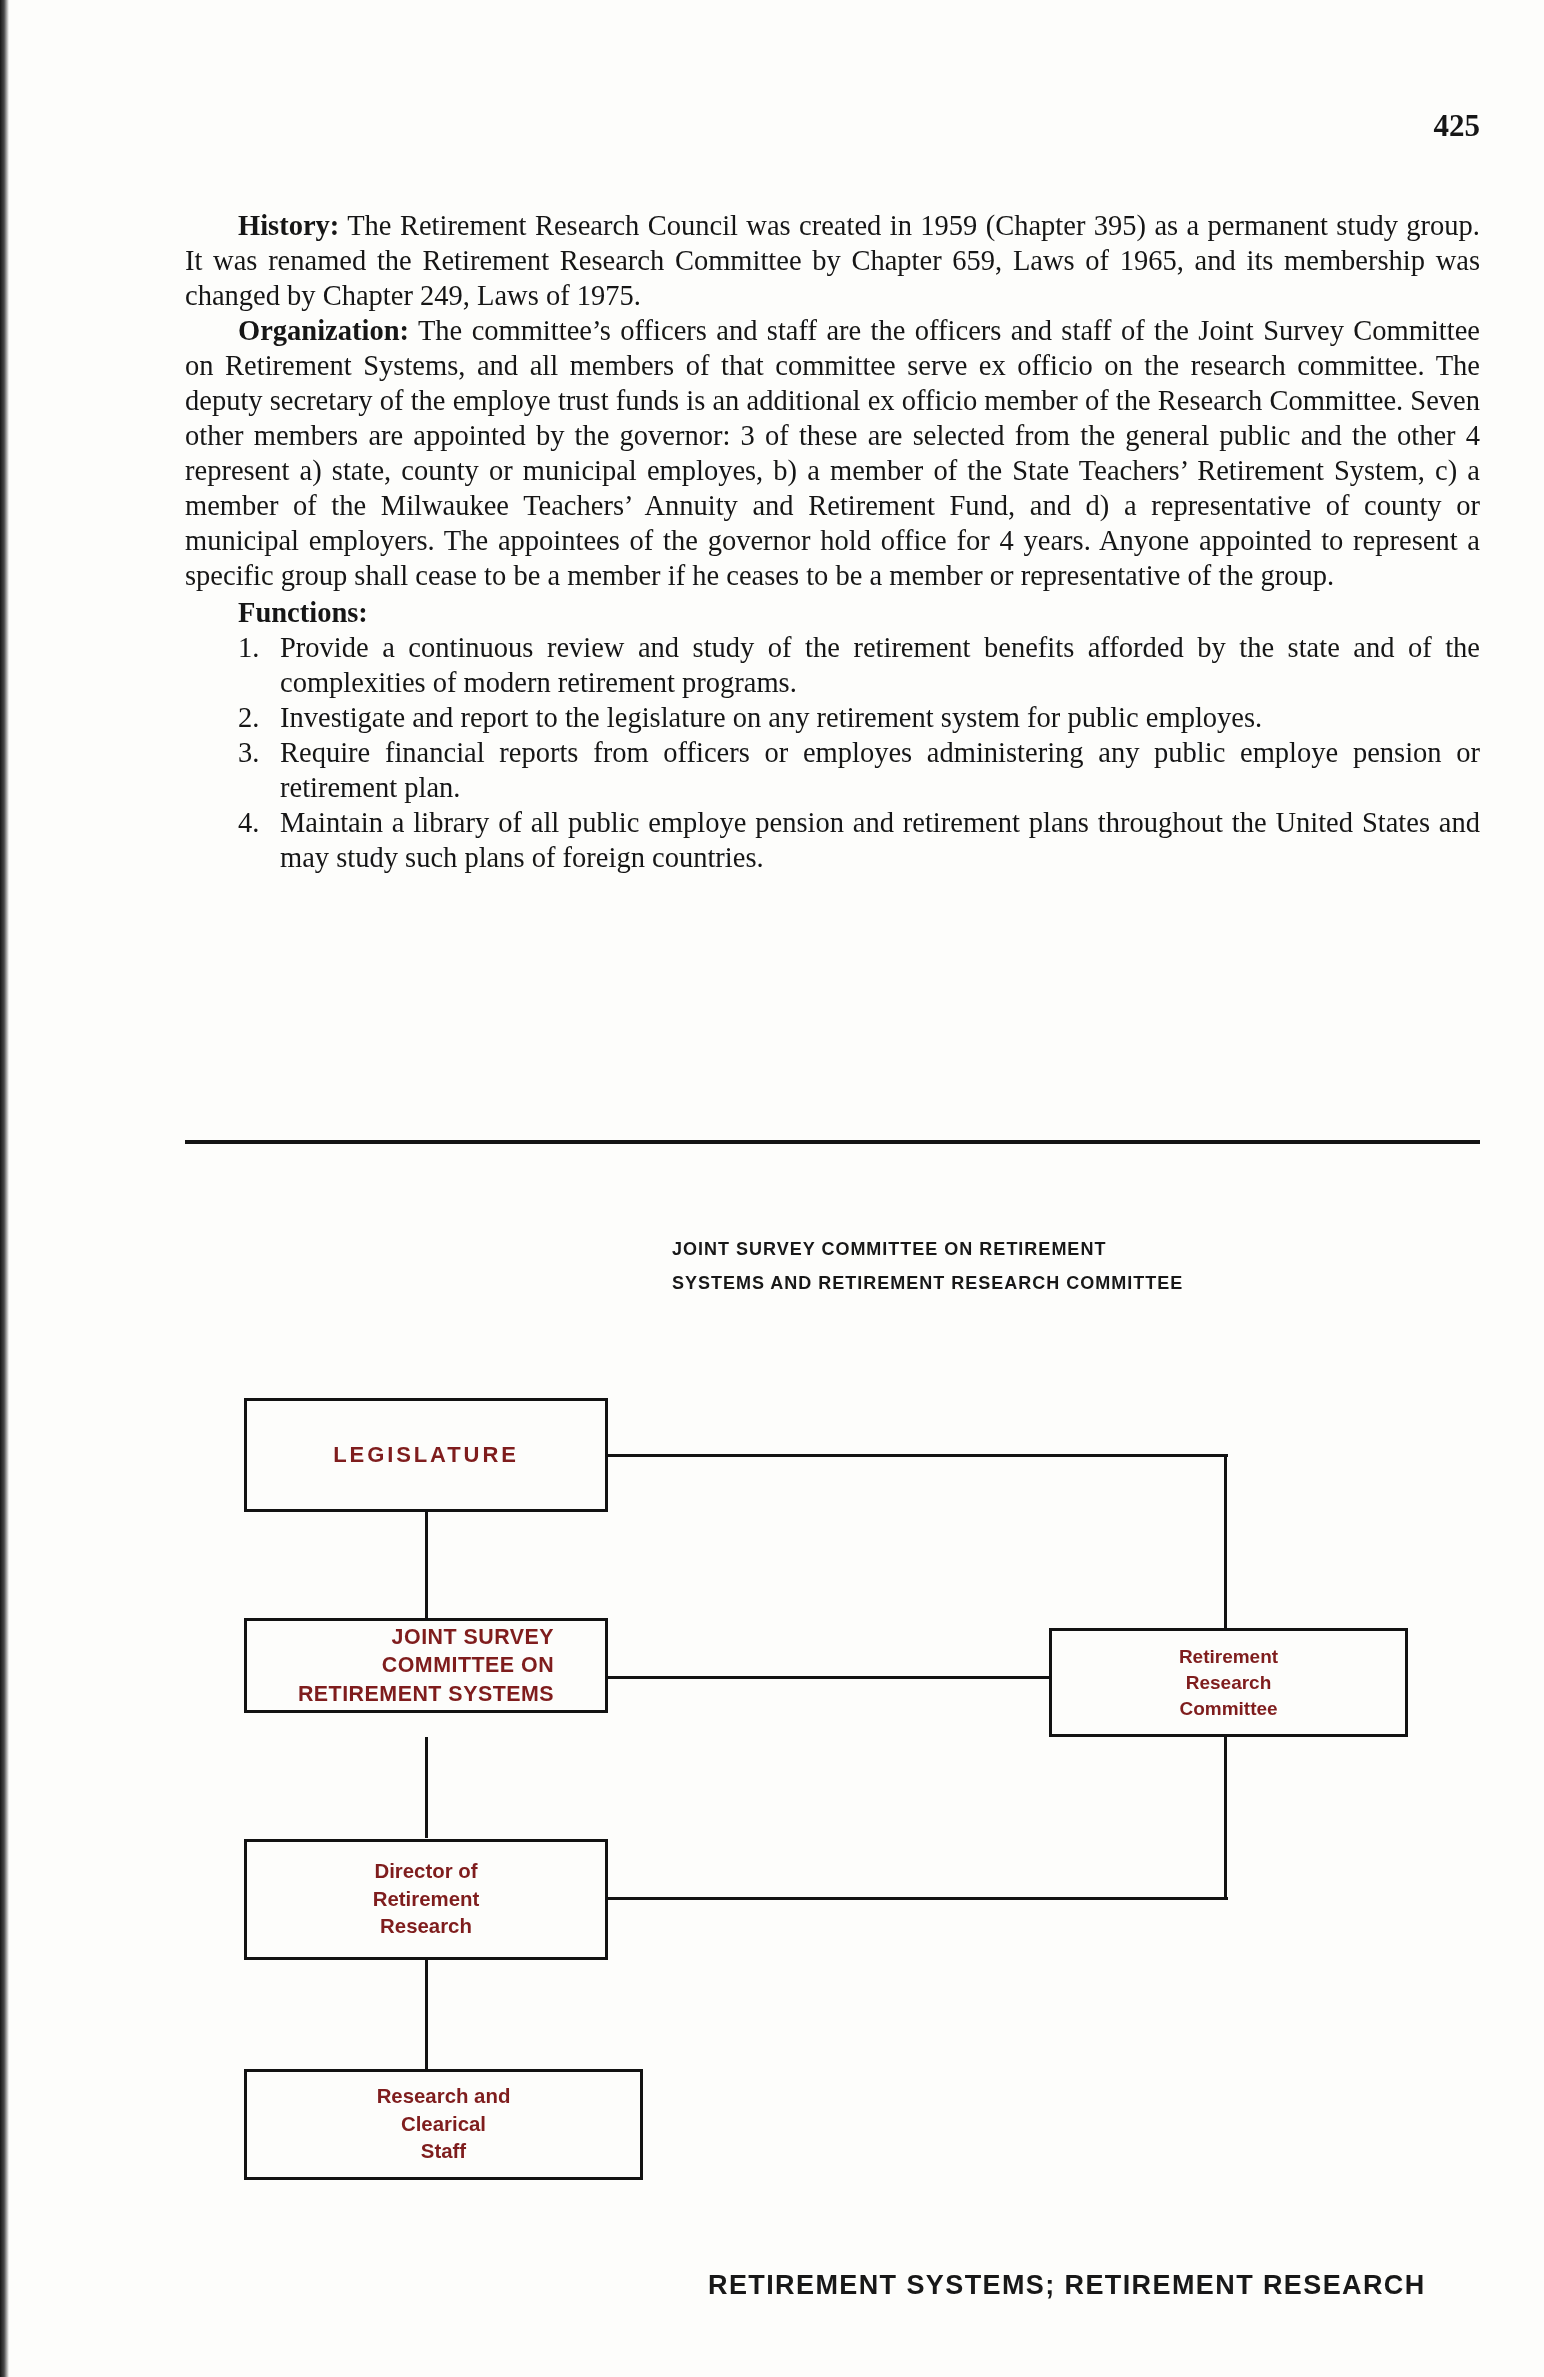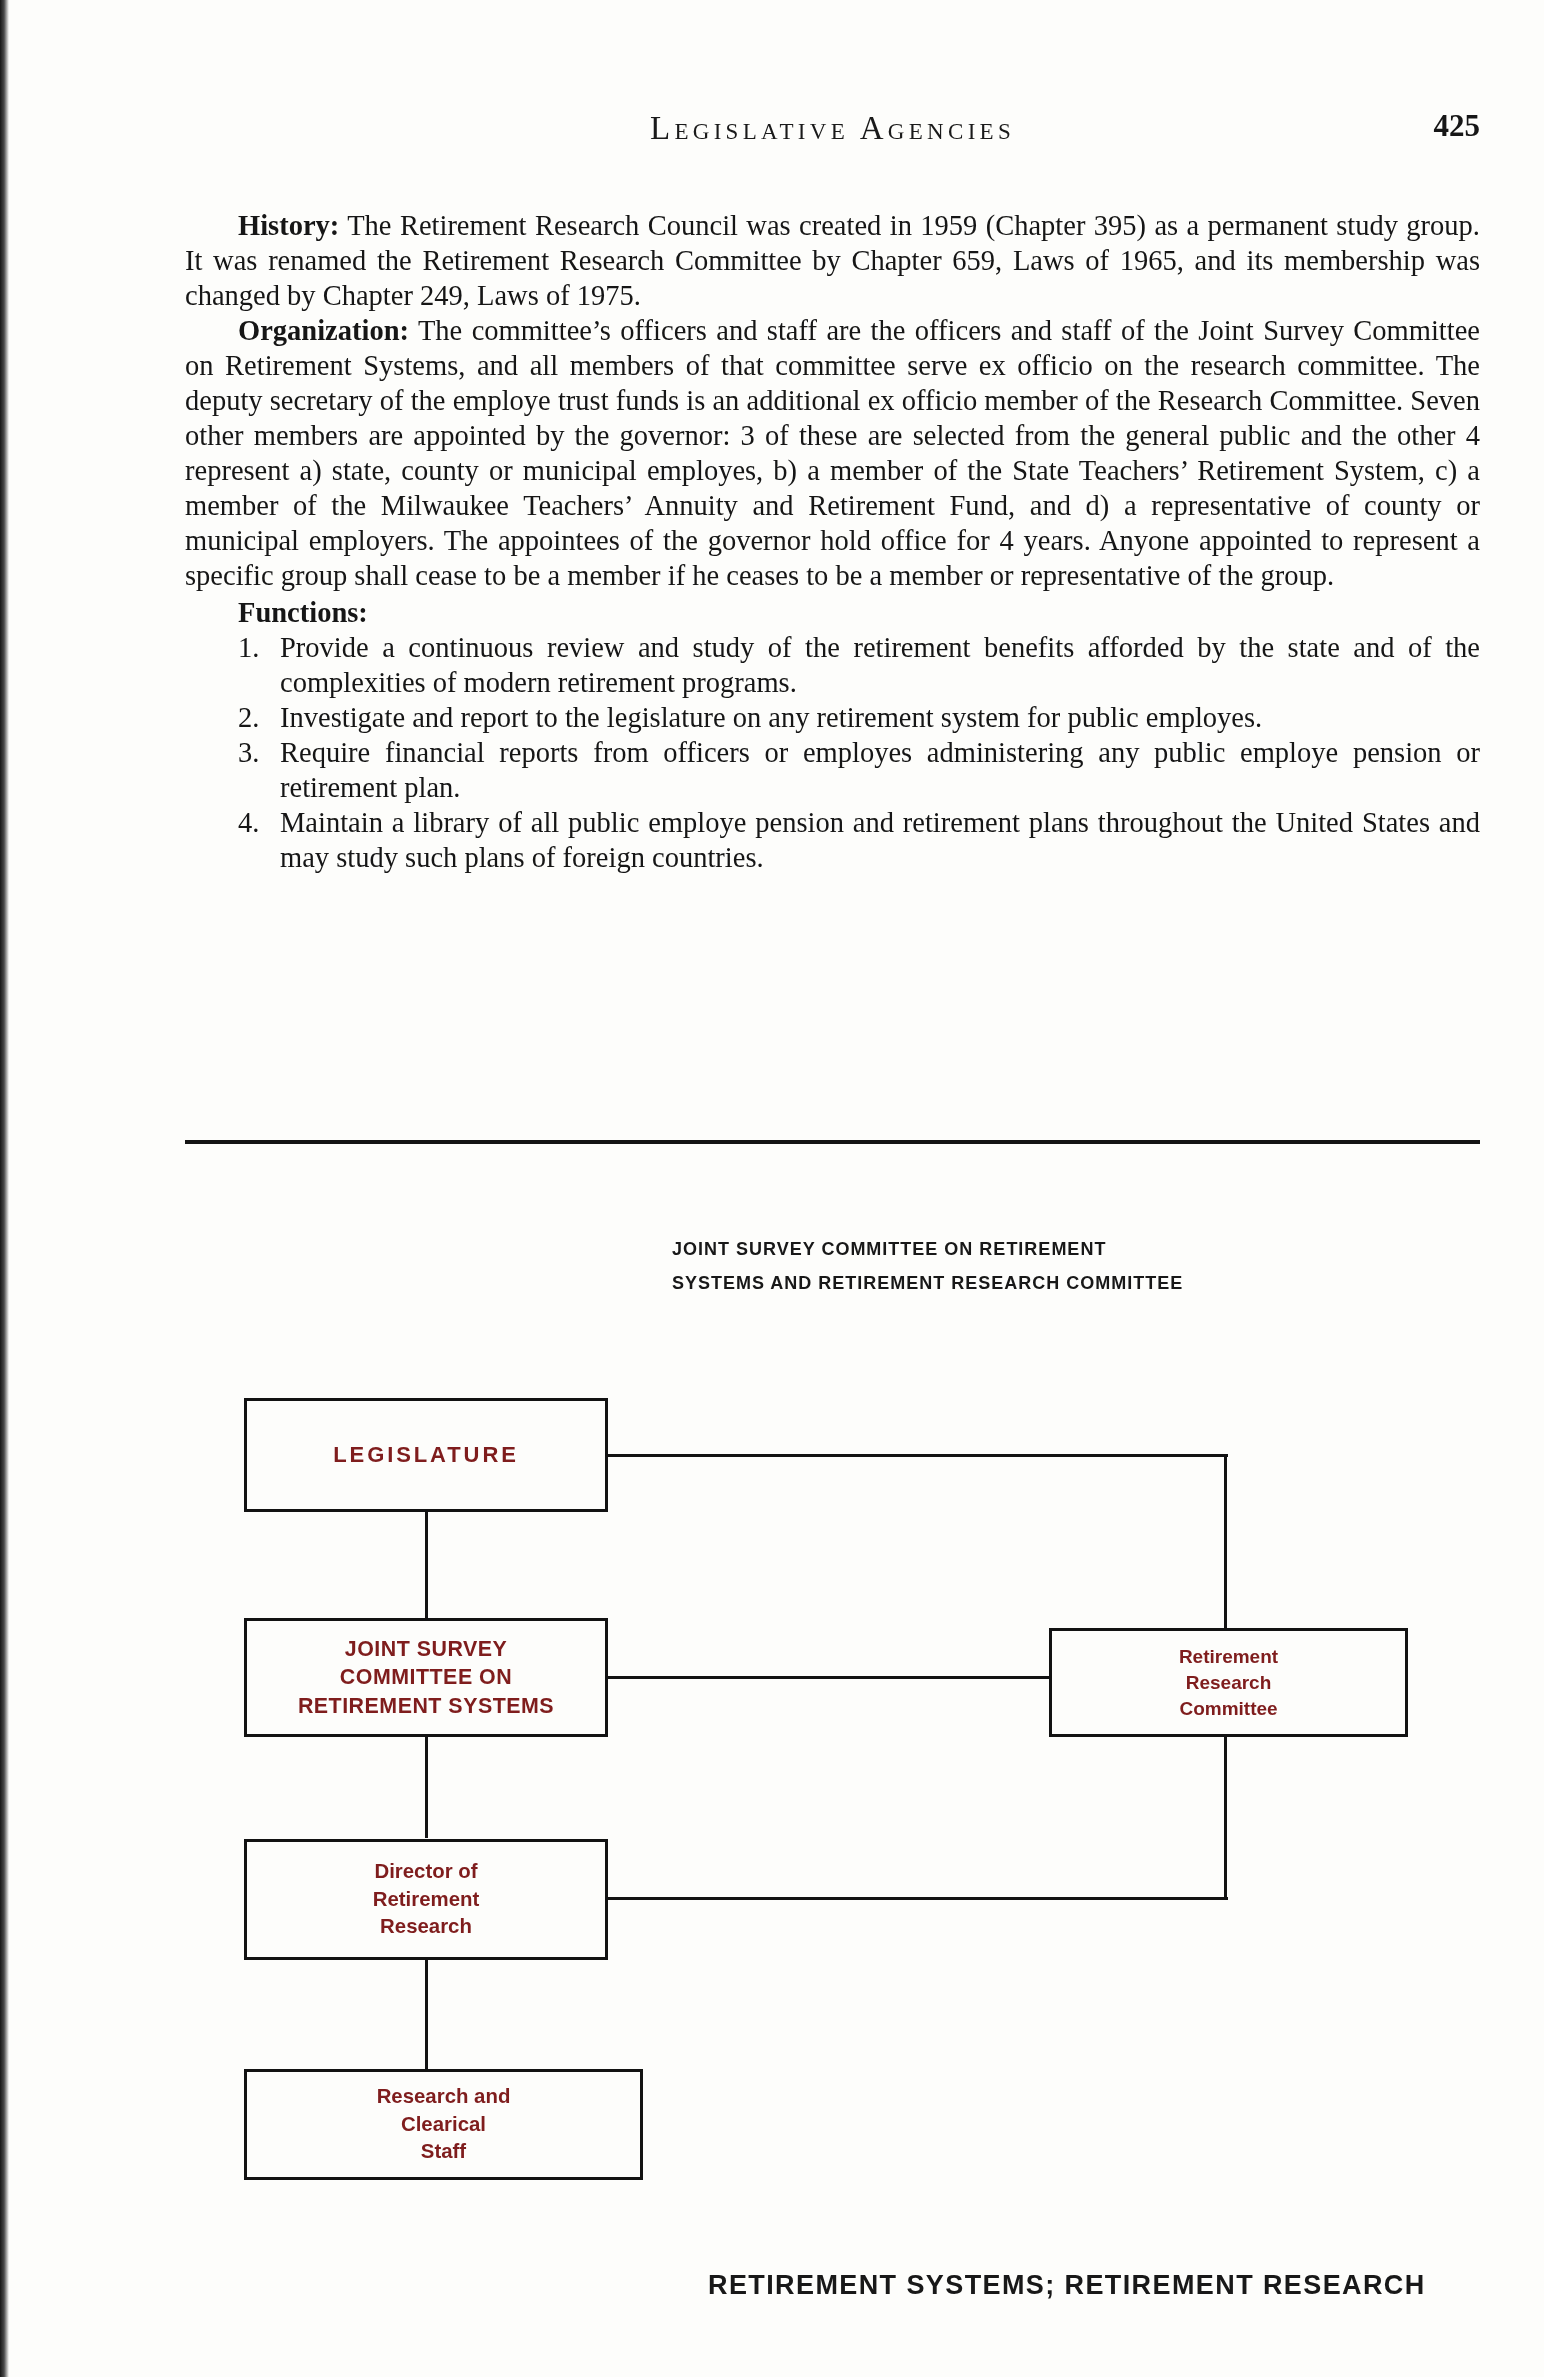--- a/index.html
+++ b/index.html
@@ -94,21 +94,21 @@
     display: flex;
     align-items: center;
     justify-content: center;
     text-align: center;
     font-family: "Liberation Sans", sans-serif;
     font-weight: bold;
     color: #7f1d1d;
   }
   .obox .label { white-space: pre-line; }
   .box-legislature { left: 244px; top: 1398px; width: 364px; height: 114px; font-size: 22px; letter-spacing: 2.9px; }
-  .box-joint      { left: 244px; top: 1618px; width: 364px; height: 119px; font-size: 21.4px; line-height: 28.5px; letter-spacing: 0.5px; }
+  .box-joint      { left: 244px; top: 1618px; width: 364px; height: 95px; font-size: 21.4px; line-height: 28.5px; letter-spacing: 0.5px; text-align: right; }
   .box-rrc        { left: 1049px; top: 1628px; width: 359px; height: 109px; font-size: 19px; line-height: 26px; }
   .box-director   { left: 244px; top: 1839px; width: 364px; height: 121px; font-size: 20.4px; line-height: 27.6px; }
   .box-staff      { left: 244px; top: 2069px; width: 399px; height: 111px; font-size: 20.4px; line-height: 27.6px; }
 
   .conn { position: absolute; background: #121212; }
   .c1 { left: 425px;  top: 1512px; width: 3.3px;    height: 106px; }
   .c2 { left: 608px; top: 1454px; width: 620px; height: 3.3px;   }
   .c3 { left: 1224px; top: 1454px; width: 3.3px;    height: 175px; }
   .c4 { left: 608px; top: 1676px; width: 441px;  height: 3.3px;   }
   .c5 { left: 425px;  top: 1737px; width: 3.3px;    height: 101px; }
@@ -125,21 +125,20 @@
     letter-spacing: 1.4px;
     color: #181818;
   }
 </style>
 </head>
 <body>
 
 <div class="scan-edge"></div>
 
 <header class="page-header">
-  <span class="running-title">Legislative Agencies</span>
   <span class="page-number">425</span>
 </header>
 
 <section class="body-text">
   <p class="para"><strong class="lead">History:</strong> <span>The Retirement Research Council was created in 1959 (Chapter 395) as a permanent study group. It was renamed the Retirement Research Committee by Chapter 659, Laws of 1965, and its membership was changed by Chapter 249, Laws of 1975.</span></p>
   <p class="para"><strong class="lead">Organization:</strong> <span>The committee’s officers and staff are the officers and staff of the Joint Survey Committee on Retirement Systems, and all members of that committee serve ex officio on the research committee. The deputy secretary of the employe trust funds is an additional ex officio member of the Research Committee. Seven other members are appointed by the governor: 3 of these are selected from the general public and the other 4 represent a) state, county or municipal employes, b) a member of the State Teachers’ Retirement System, c) a member of the Milwaukee Teachers’ Annuity and Retirement Fund, and d) a representative of county or municipal employers. The appointees of the governor hold office for 4 years. Anyone appointed to represent a specific group shall cease to be a member if he ceases to be a member or representative of the group.</span></p>
   <p class="para functions-heading"><strong class="lead">Functions:</strong></p>
   <ul class="fn-list">
     <li class="fn-item"><span class="fn-num">1.</span><span>Provide a continuous review and study of the retirement benefits afforded by the state and of the complexities of modern retirement programs.</span></li>
     <li class="fn-item"><span class="fn-num">2.</span><span>Investigate and report to the legislature on any retirement system for public employes.</span></li>

